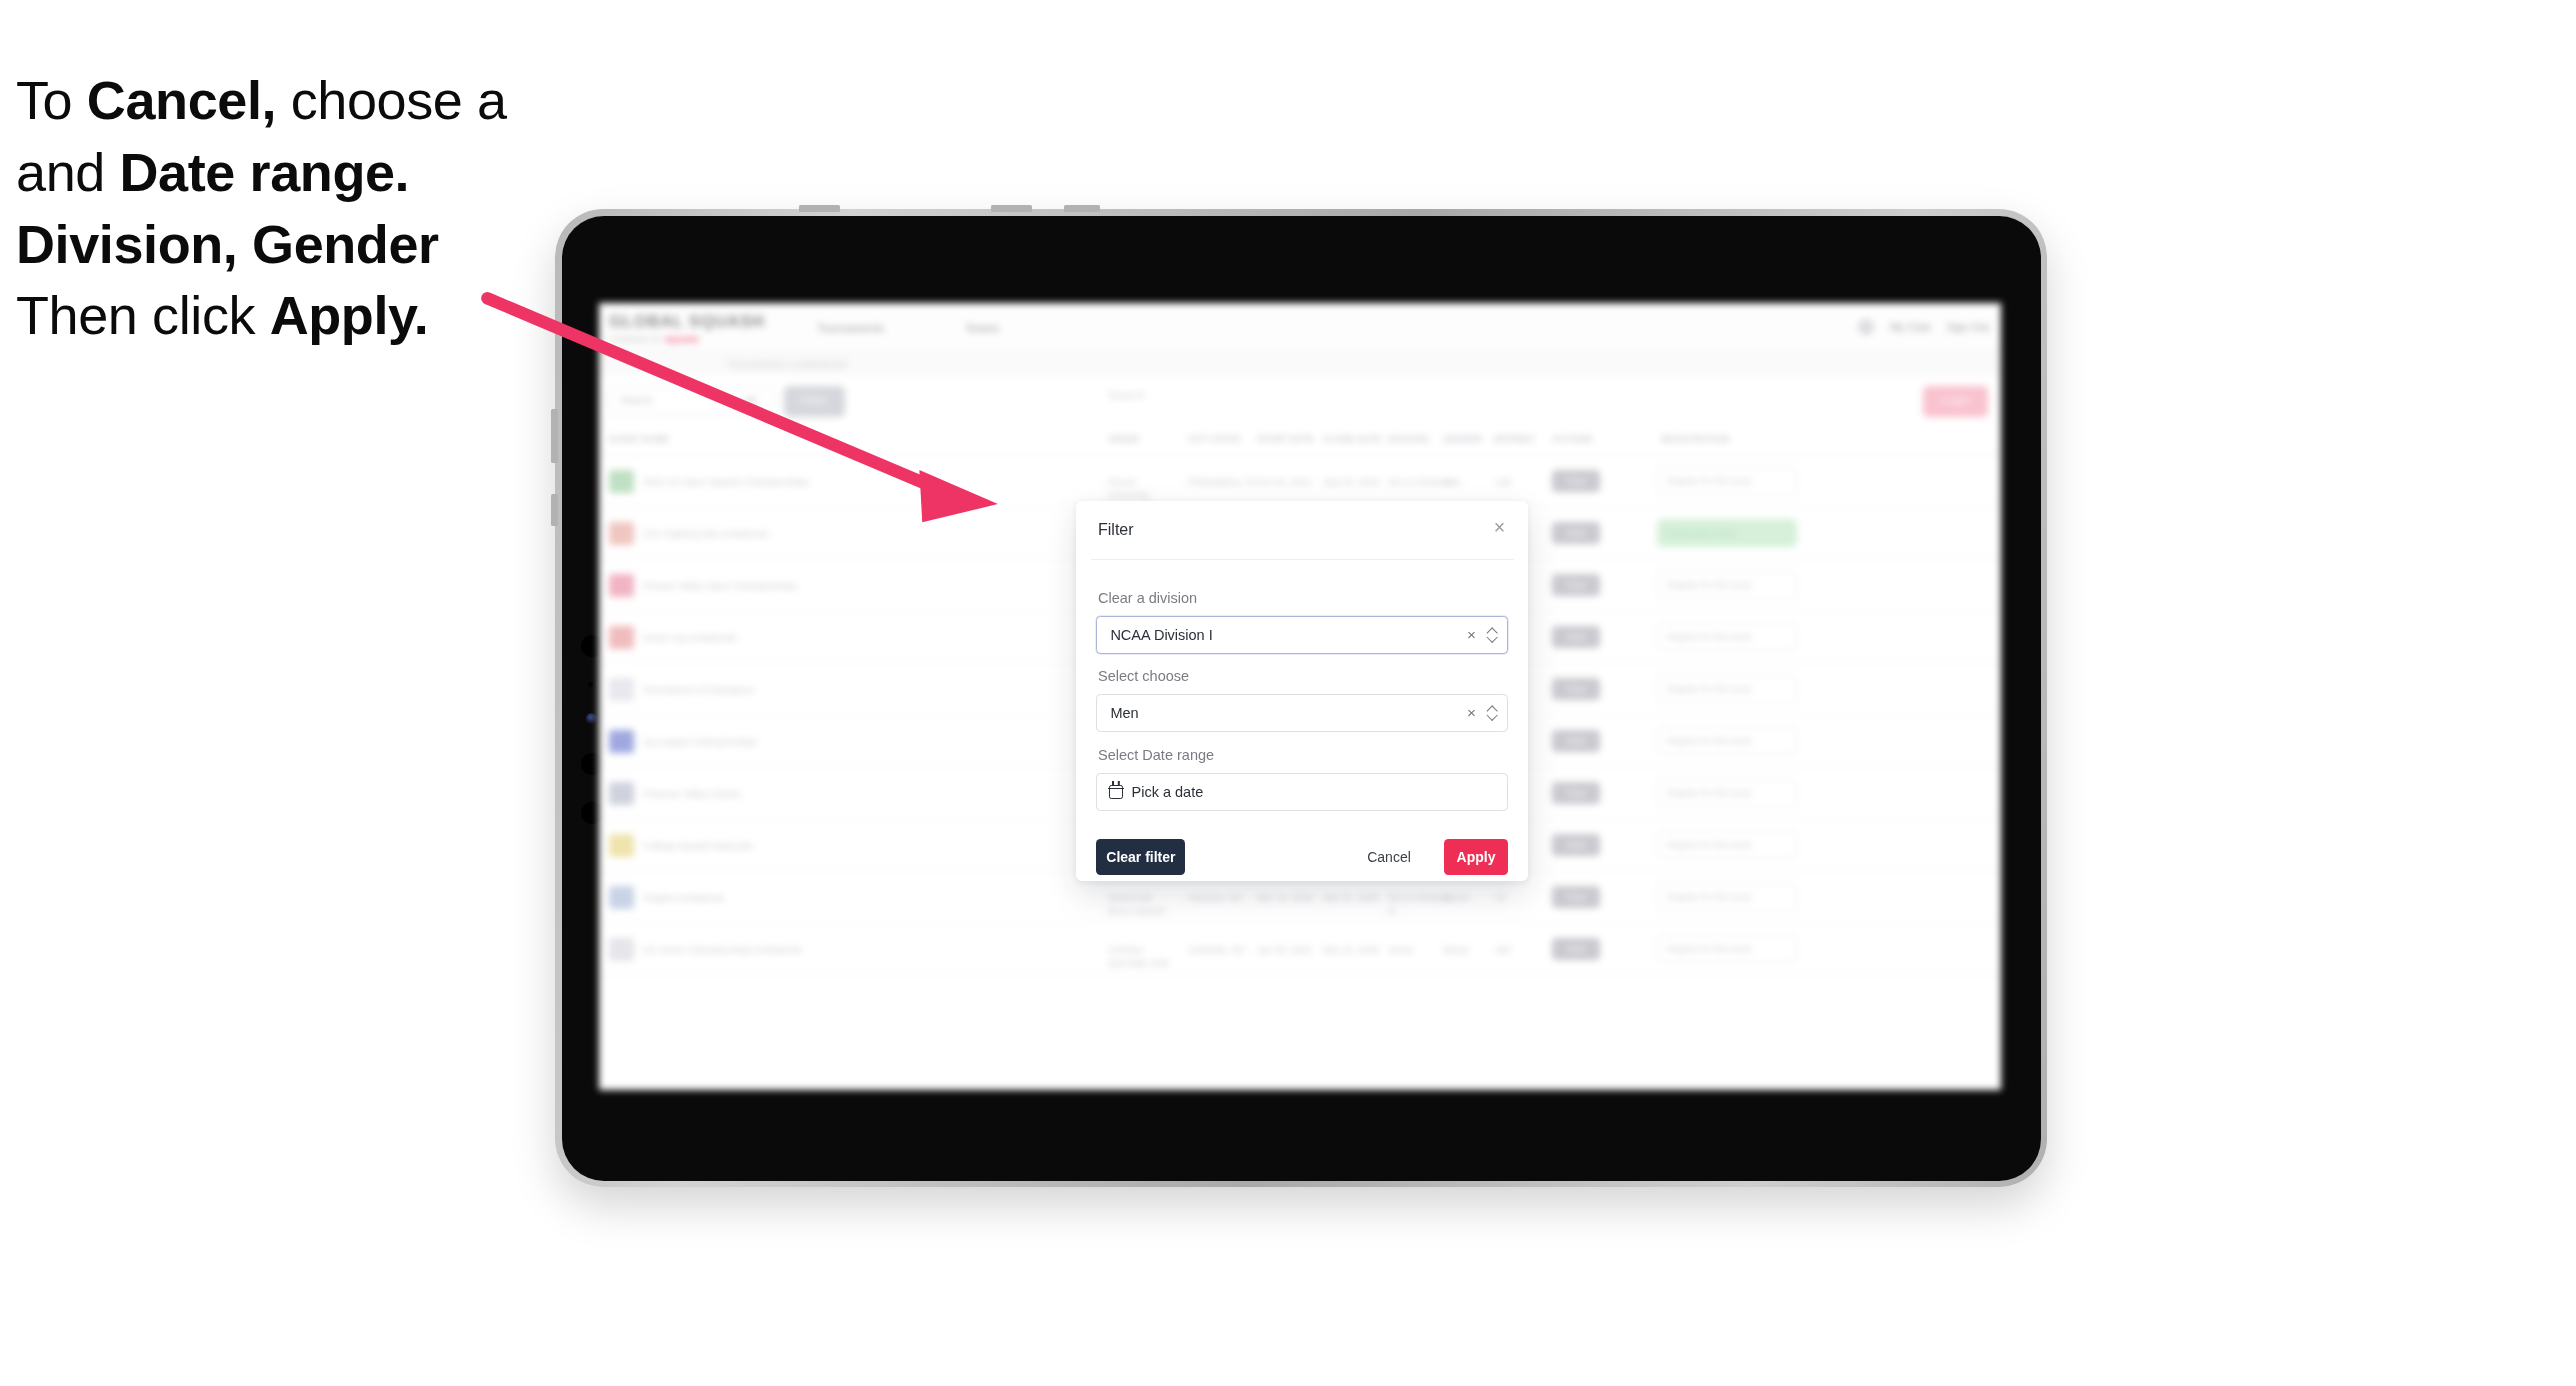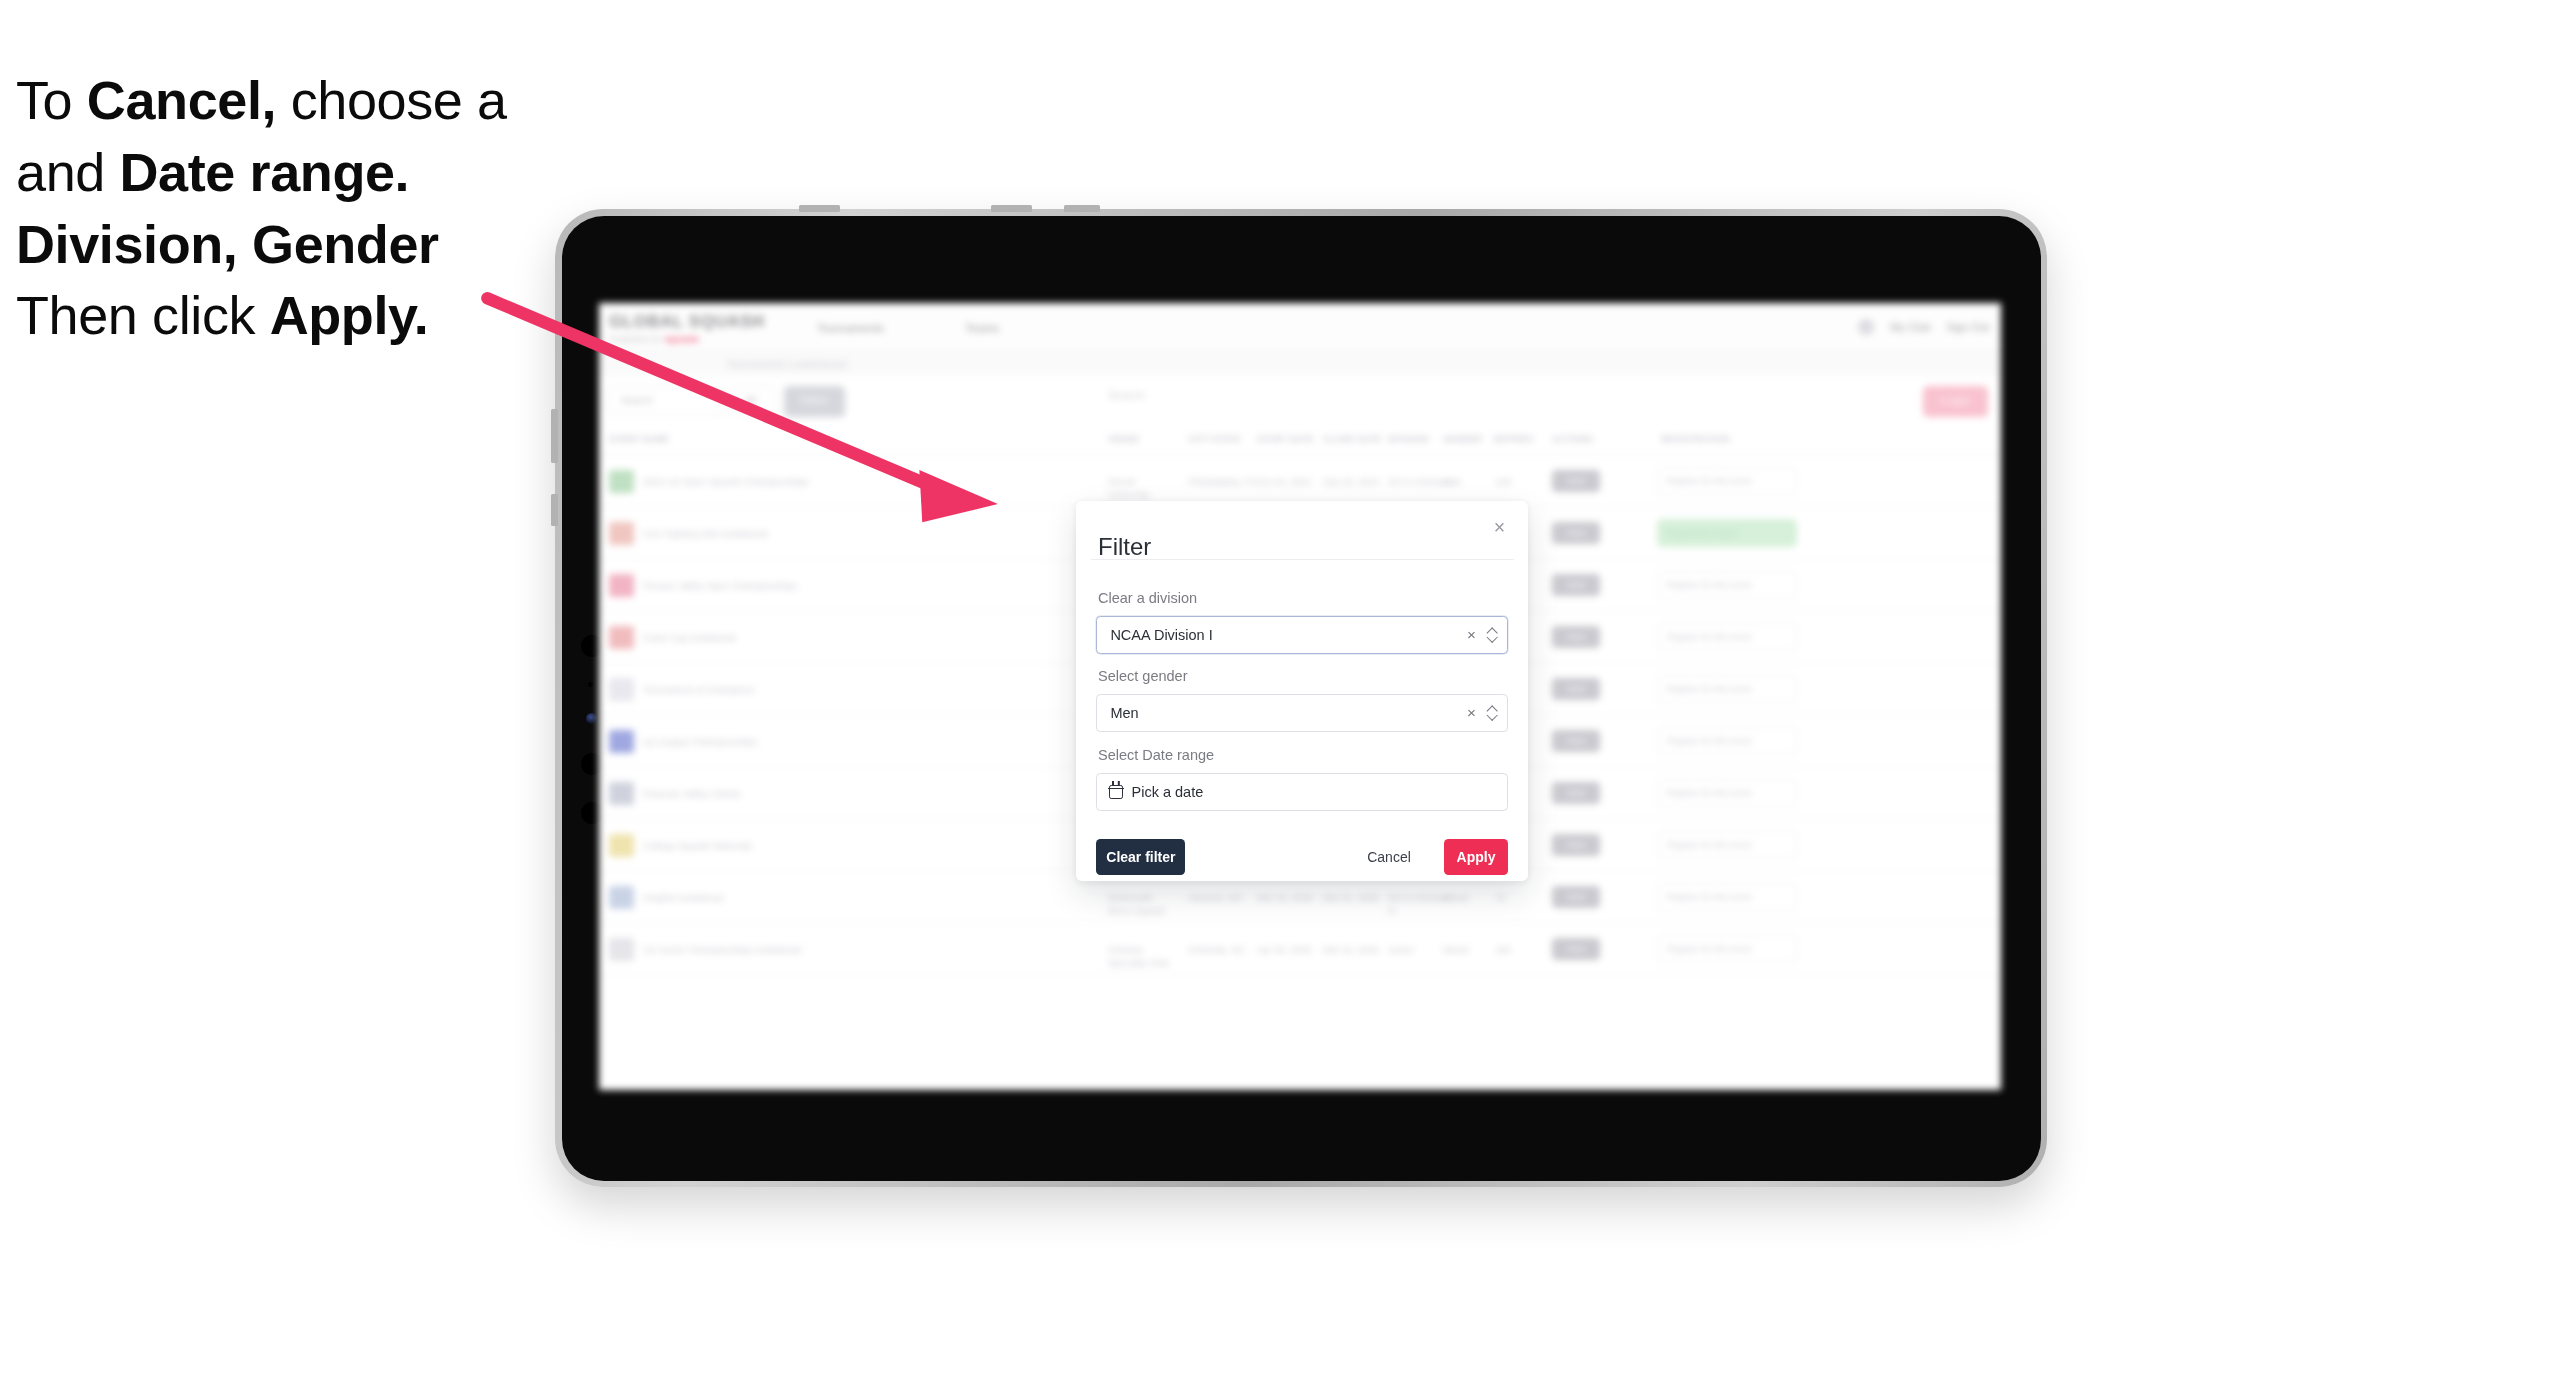--- a/index.html
+++ b/index.html
@@ -199,21 +199,21 @@
   .modal-shadow {
     position: absolute;
     left: 1076px; top: 501px;
     width: 452px; height: 380px;
     background: #ffffff;
     border-radius: 5.8px;
     box-shadow: 0 13px 32px rgba(24,30,48,0.13), 0 1.5px 7.3px rgba(24,30,48,0.07);
   }
   .dlg-title {
     position: absolute; left: 22px; top: 20.4px;
-    font-size: 24px; color: #2b2f38; font-weight: normal; margin-top: 12px;
+    font-size: 16px; color: #2b2f38; font-weight: normal;
   }
   .dlg-close {
     position: absolute; right: 16px; top: 14.5px;
     width: 25px; height: 25px;
     display: flex; align-items: center; justify-content: center;
     font-size: 19.6px; color: #9a9aa2; line-height: 1; cursor: pointer;
   }
   .dlg-divider {
     position: absolute; left: 14.5px; right: 14.5px; top: 58px;
     height: 0.7px; background: #eeeef1;
@@ -558,21 +558,21 @@
 
     <div class="field-label" style="top:89px;">Clear a division</div>
     <div class="field-box focused" style="top:115px;">
       <div class="field-value">NCAA Division I</div>
       <div class="field-icons">
         <span class="ic-clear">×</span>
         <span class="ic-stepper"></span>
       </div>
     </div>
 
-    <div class="field-label" style="top:167px;">Select gender</div>
+    <div class="field-label" style="top:167px;">Select choose</div>
     <div class="field-box" style="top:193px;">
       <div class="field-value">Men</div>
       <div class="field-icons">
         <span class="ic-clear">×</span>
         <span class="ic-stepper"></span>
       </div>
     </div>
 
     <div class="field-label" style="top:246px;">Select Date range</div>
     <div class="field-box" style="top:272px;">

